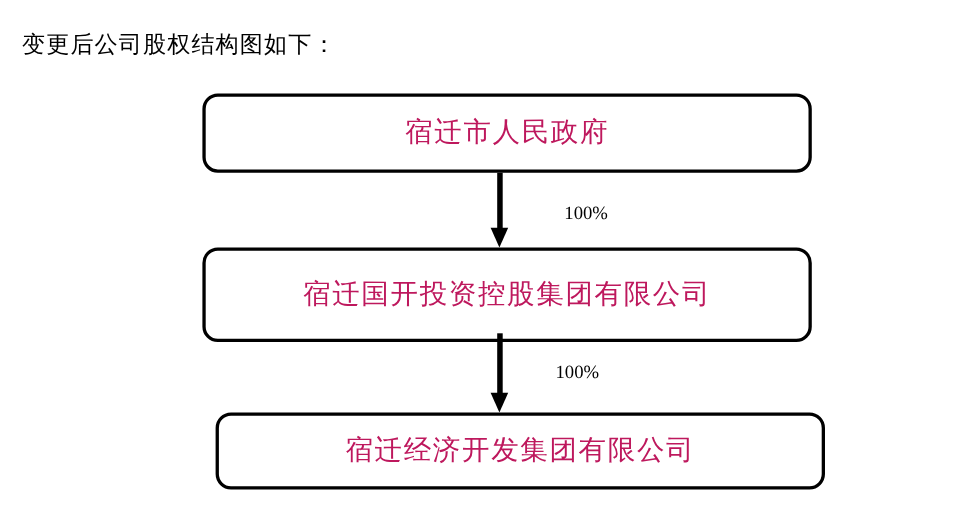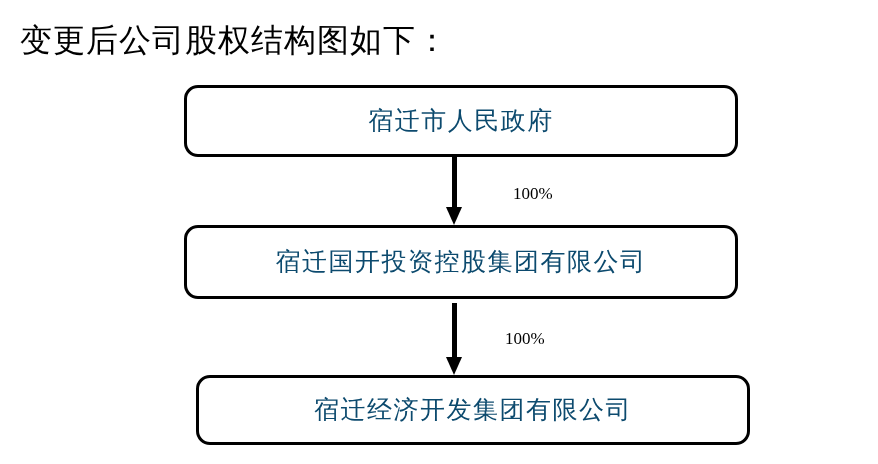--- a/index.html
+++ b/index.html
@@ -16,21 +16,21 @@
     width: 878px;
     height: 464px;
     background: #ffffff;
     overflow: hidden;
   }
   .title {
     position: absolute;
     left: 20px;
     top: 20px;
     font-family: "Liberation Serif", "DejaVu Serif", serif;
-    font-size: 32px;
+    font-size: 21px;
     line-height: 40px;
     color: #000000;
     letter-spacing: 1px;
     white-space: nowrap;
     text-align: right;
   }
   .node {
     position: absolute;
     left: 184px;
     width: 554px;
@@ -39,27 +39,27 @@
     border-radius: 14px;
     background: #ffffff;
     display: flex;
     align-items: center;
     justify-content: center;
   }
   .node-label {
     font-family: "Liberation Serif", "DejaVu Serif", serif;
     font-size: 25px;
     line-height: 30px;
-    color: #0c4a6e;
+    color: #be185d;
     letter-spacing: 1.5px;
     text-align: center;
     white-space: nowrap;
   }
   #node-gov   { top: 85px;  height: 72px; }
-  #node-mid   { top: 225px; height: 74px; }
+  #node-mid   { top: 225px; height: 86px; }
   #node-bot   { top: 375px; height: 70px; margin-left: 12px; }
 
   .connector {
     position: absolute;
     left: 445px;
     width: 20px;
   }
   #connector-1 { top: 157px; height: 68px; }
   #connector-2 { top: 303px; height: 72px; }
 

